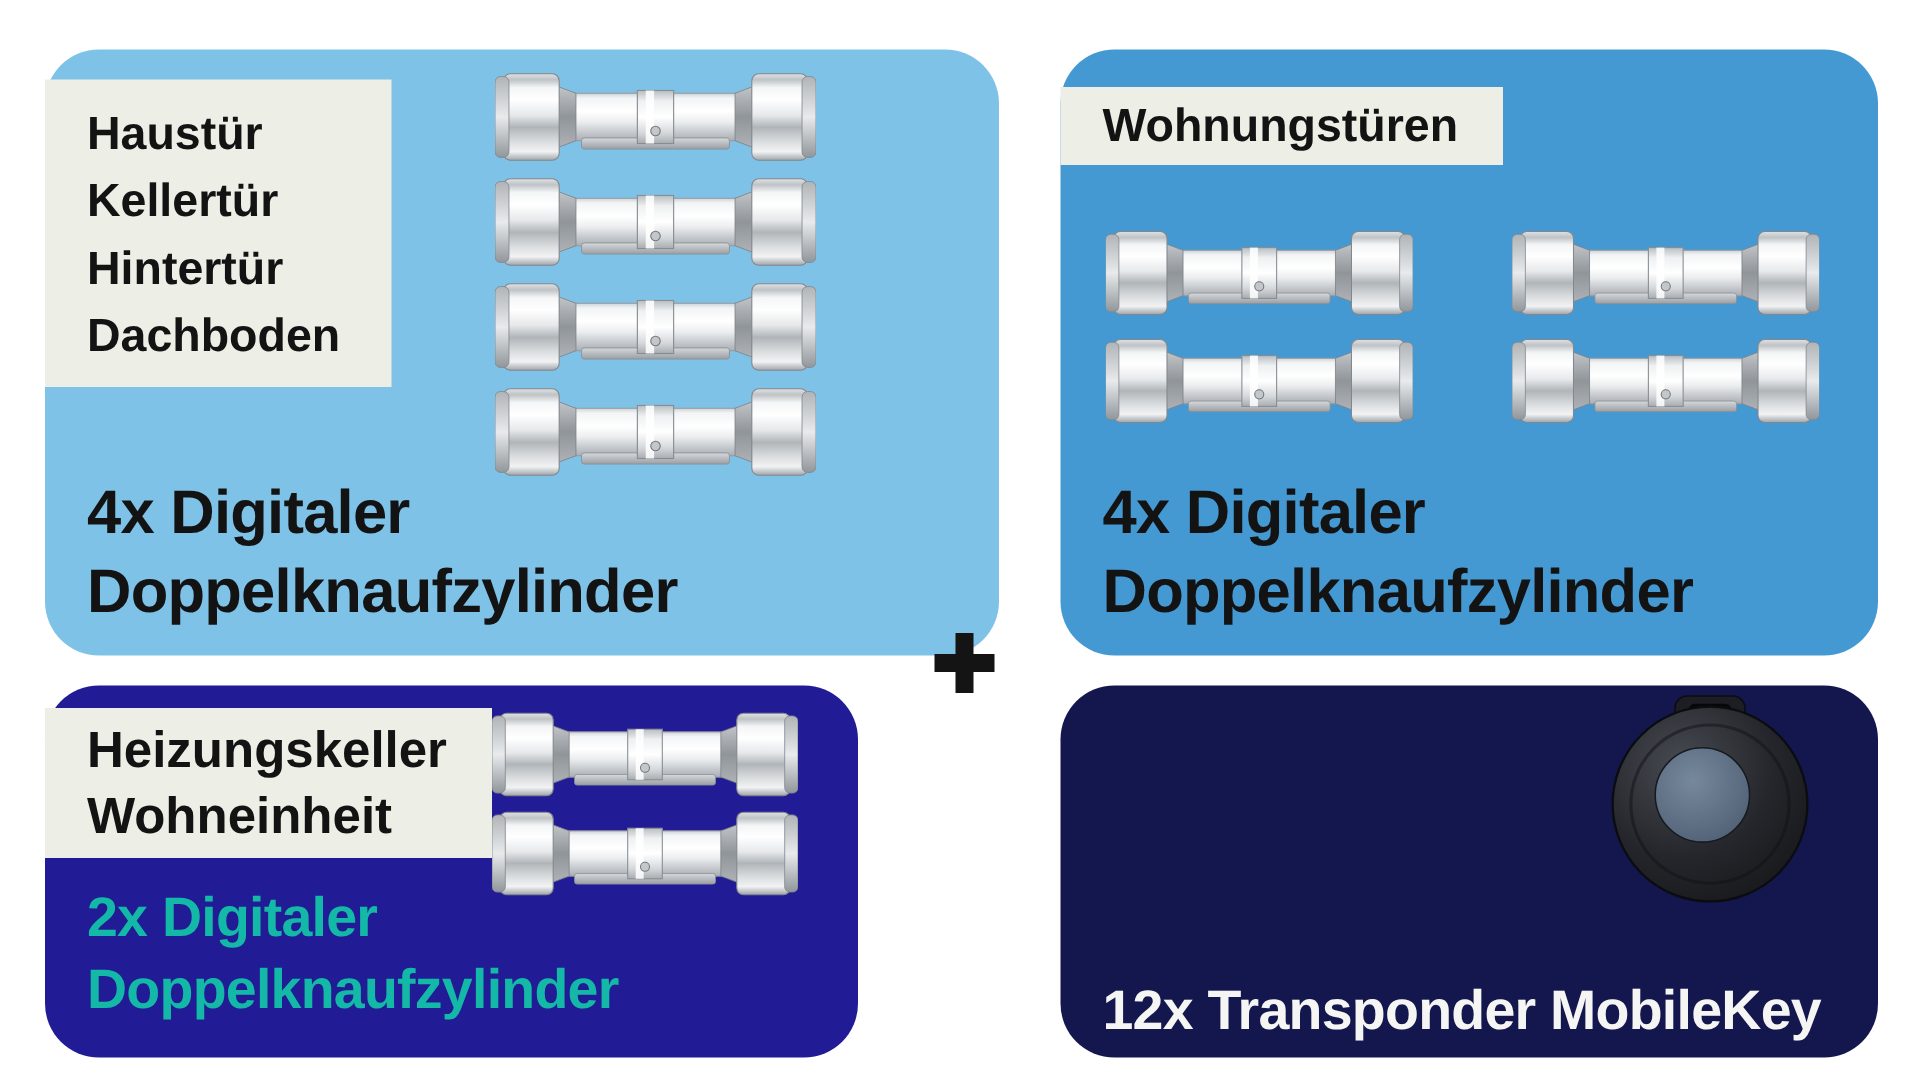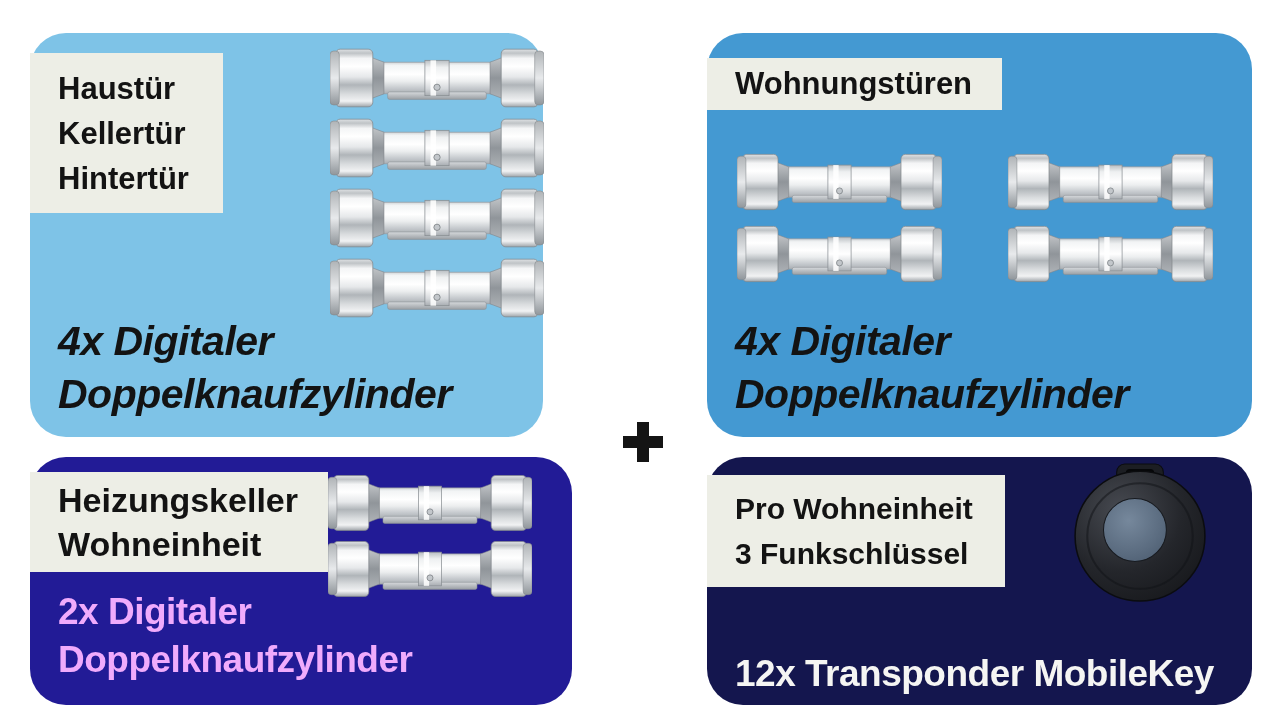--- a/index.html
+++ b/index.html
@@ -5,40 +5,40 @@
   * { box-sizing: border-box; }
   html, body { margin: 0; padding: 0; }
   body {
     width: 1280px; height: 720px;
     background: #ffffff;
     position: relative;
     overflow: hidden;
     font-family: "Liberation Sans", sans-serif;
   }
   .panel { position: absolute; border-radius: 36px; }
-  #panel-tl { left: 30px;  top: 33px;  width: 513px; height: 404px; background: #7EC3E7; }
+  #panel-tl { left: 30px;  top: 33px;  width: 636px; height: 404px; background: #7EC3E7; }
   #panel-tr { left: 707px; top: 33px;  width: 545px; height: 404px; background: #4499D2; }
   #panel-bl { left: 30px;  top: 457px; width: 542px; height: 248px; background: #221B96; }
   #panel-br { left: 707px; top: 457px; width: 545px; height: 248px; background: #14164E; }
 
   .label-box {
     position: absolute; left: 0;
     background: #EDEEE6; color: #131313;
     font-weight: 800; width: max-content;
   }
   .label-box .line { display: block; }
   #panel-tl .label-box { top: 20px; font-size: 31px; line-height: 45px; padding: 13px 34px 12px 28px; }
   #panel-tr .label-box { top: 25px; font-size: 31px; line-height: 44px; padding: 4px 30px 4px 28px; }
   #panel-bl .label-box { top: 15px; font-size: 34px; line-height: 44px; padding: 6px 30px 6px 28px; }
   #panel-br .label-box { top: 18px; font-size: 30px; line-height: 45px; padding: 11px 32px 11px 28px; }
 
   .title { position: absolute; left: 28px; font-weight: 800; letter-spacing: -0.5px; }
   .title .line { display: block; }
-  #panel-tl .title, #panel-tr .title { top: 282px; font-size: 41px; line-height: 53px; color: #131313; font-style: italic; }
-  #panel-bl .title { top: 131px; font-size: 37px; line-height: 48px; color: #f0abfc; }
+  #panel-tl .title, #panel-tr .title { top: 282px; font-size: 41px; line-height: 53px; color: #131313; }
+  #panel-bl .title { top: 131px; font-size: 37px; line-height: 48px; color: #14b8a6; }
   #panel-br .title { top: 157px; font-size: 37px; line-height: 48px; color: #F5F5F3; margin-top: 36px; }
 
   .cyl-stack { position: absolute; display: flex; flex-direction: column; }
   #panel-tl .cyl-stack { left: 300px; top: 14px; gap: 8px; }
   #panel-tl .cyl { width: 214px; height: 62px; }
   #panel-bl .cyl-stack { left: 298px; top: 16px; gap: 6px; }
   #panel-bl .cyl { width: 204px; height: 60px; }
   .cyl-grid {
     position: absolute; left: 30px; top: 118px;
     display: grid; grid-template-columns: 205px 205px;
@@ -145,20 +145,21 @@
       <circle cx="65" cy="68" r="31" fill="url(#gBtn)" stroke="#171a1f" stroke-width="1"></circle>
     </symbol>
   </defs>
 </svg>
 
 <div class="panel" id="panel-tl" style="background: rgb(126, 195, 231);">
   <div class="label-box">
     <span class="line">Haustür</span>
     <span class="line">Kellertür</span>
     <span class="line">Hintertür</span>
+    <span class="line">Dachboden</span>
   </div>
   <div class="cyl-stack">
     <svg class="cyl">
         <use href="#cyl"></use>
       </svg>
     <svg class="cyl">
         <use href="#cyl"></use>
       </svg>
     <svg class="cyl">
         <use href="#cyl"></use>
@@ -210,24 +211,20 @@
         <use href="#cyl"></use>
       </svg>
   </div>
   <div class="title">
     <span class="line">2x Digitaler</span>
     <span class="line">Doppelknaufzylinder</span>
   </div>
 </div>
 
 <div class="panel" id="panel-br" style="background: rgb(20, 22, 78);">
-  <div class="label-box">
-    <span class="line">Pro Wohneinheit</span>
-    <span class="line">3 Funkschlüssel</span>
-  </div>
   <svg class="fob">
       <use href="#fob"></use>
     </svg>
   <div class="title">
     <span class="line">12x Transponder MobileKey</span>
   </div>
 </div>
 
 <div class="plus-wrap">
   <span class="plus-mark"></span>

